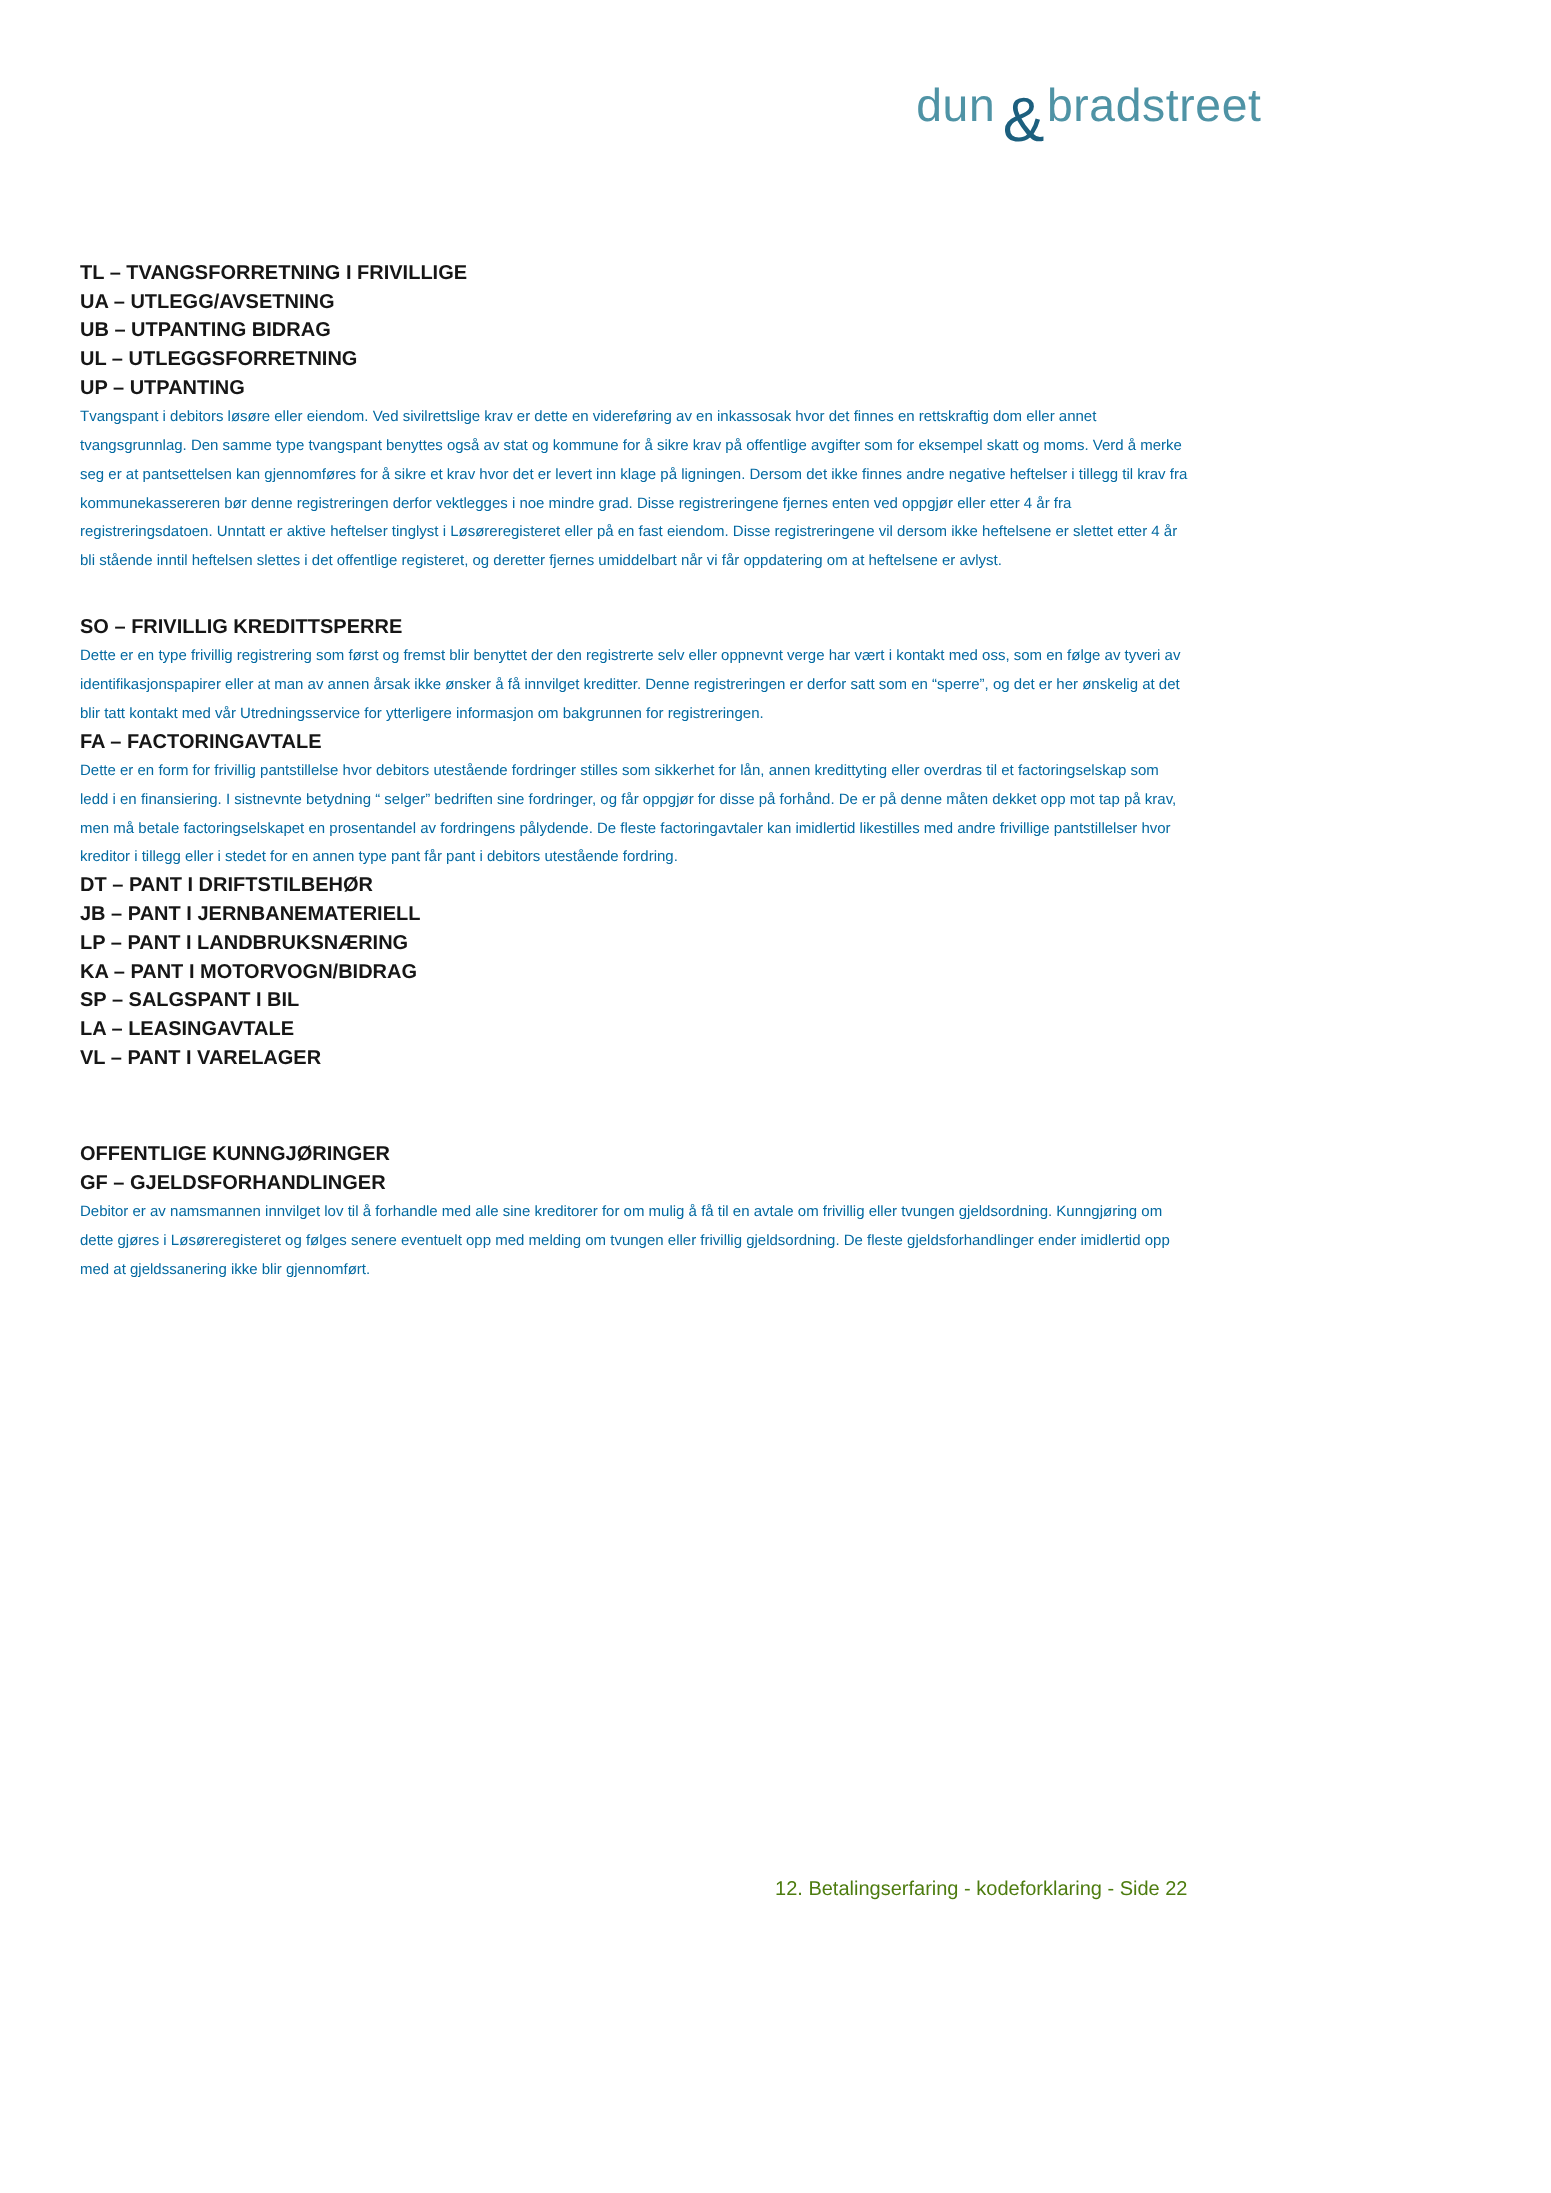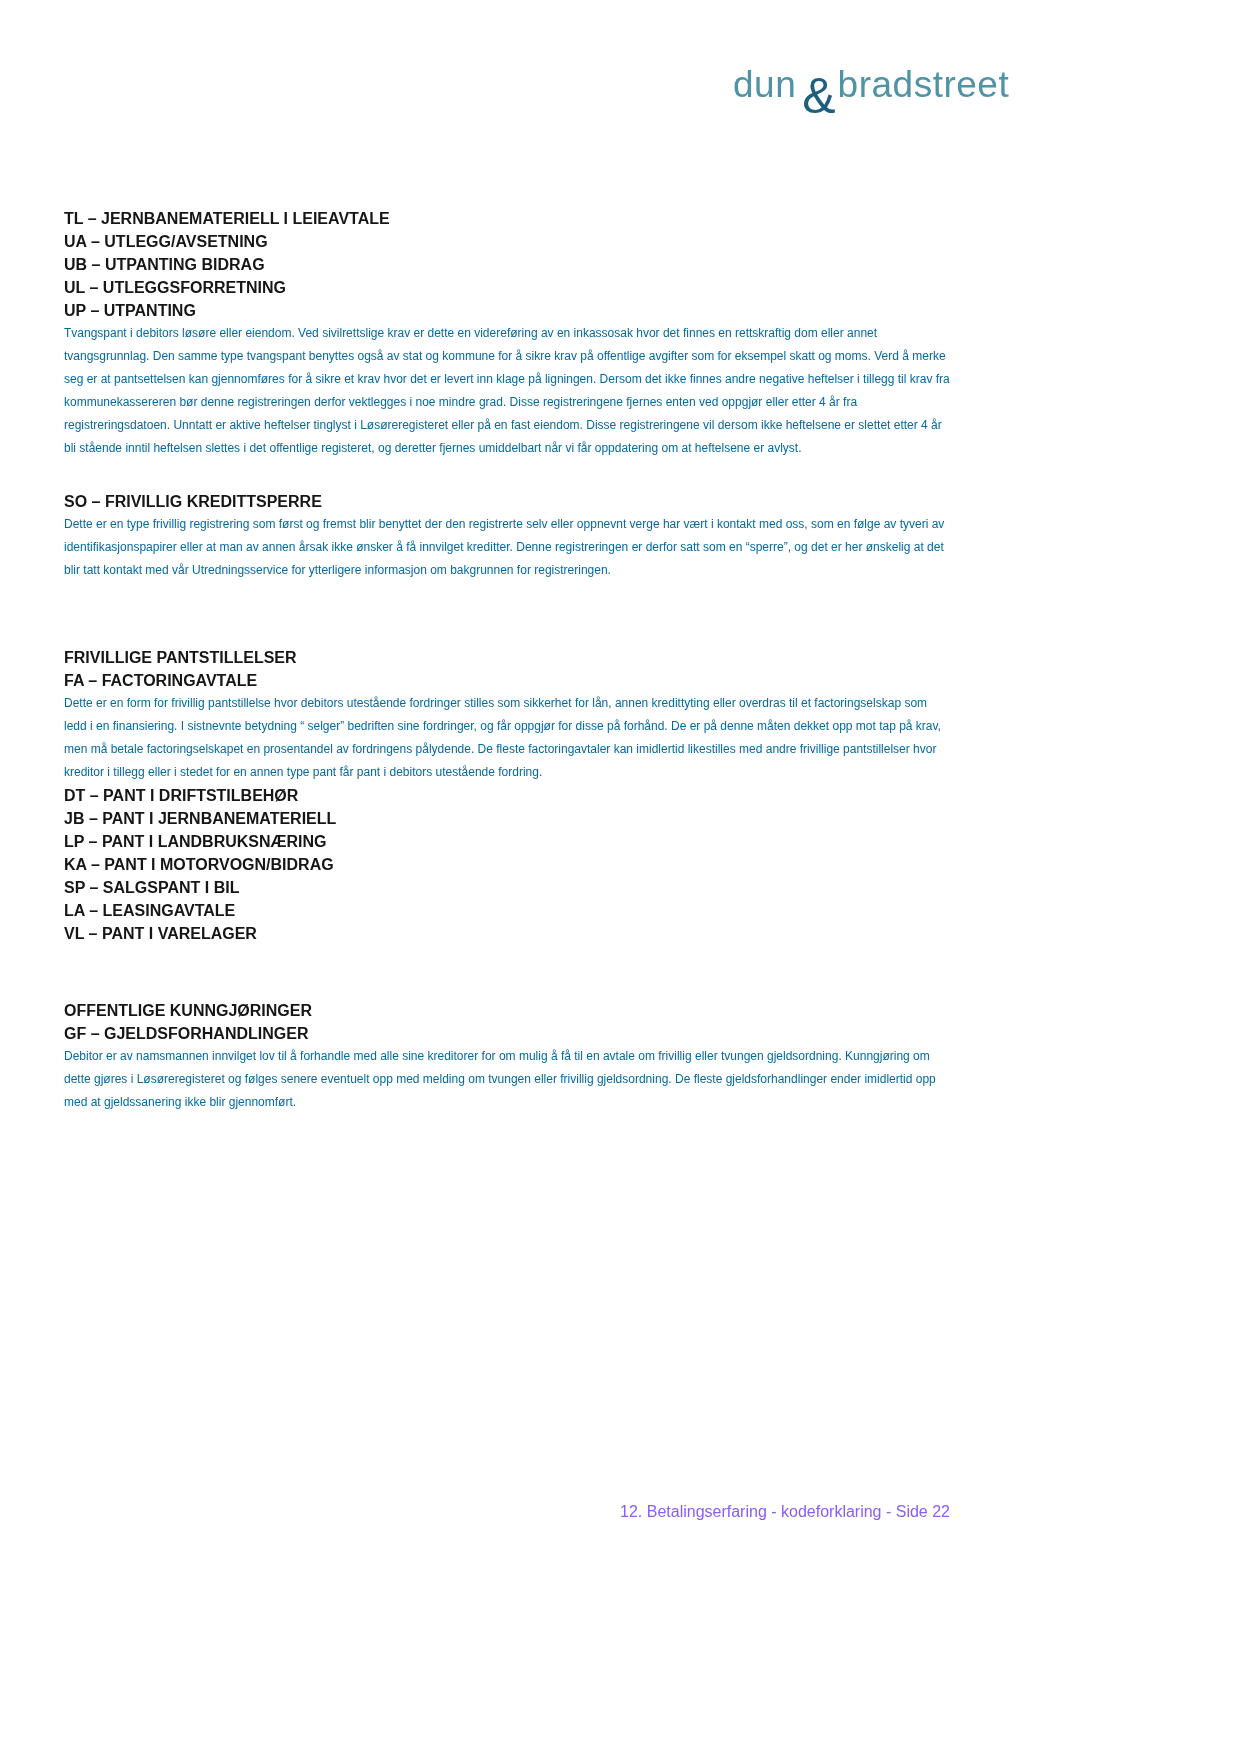--- a/index.html
+++ b/index.html
@@ -67,51 +67,50 @@
   .gap-42 { margin-top: 54px; }
 
   
   .footer {
     position: absolute;
     top: 1503px;
     left: 64px;
     width: 886px;
     text-align: right;
     font-size: 16px;
-    color: #8b5cf6;
+    color: #4d7c0f;
   }
 </style>
 </head>
 <body>
 
 <div class="page">
 
   <div class="logo">
     <span class="word">dun</span>
     <span class="amp">&amp;</span>
     <span class="word">bradstreet</span>
   </div>
 
   <div class="content">
 
     <div class="block-first">
-      <div class="code-heading">TL – JERNBANEMATERIELL I LEIEAVTALE</div>
+      <div class="code-heading">TL – TVANGSFORRETNING I FRIVILLIGE</div>
       <div class="code-heading">UA – UTLEGG/AVSETNING</div>
       <div class="code-heading">UB – UTPANTING BIDRAG</div>
       <div class="code-heading">UL – UTLEGGSFORRETNING</div>
       <div class="code-heading">UP – UTPANTING</div>
       <p class="para">Tvangspant i debitors løsøre eller eiendom. Ved sivilrettslige krav er dette en videreføring av en inkassosak hvor det finnes en rettskraftig dom eller annet tvangsgrunnlag. Den samme type tvangspant benyttes også av stat og kommune for å sikre krav på offentlige avgifter som for eksempel skatt og moms. Verd å merke seg er at pantsettelsen kan gjennomføres for å sikre et krav hvor det er levert inn klage på ligningen. Dersom det ikke finnes andre negative heftelser i tillegg til krav fra kommunekassereren bør denne registreringen derfor vektlegges i noe mindre grad. Disse registreringene fjernes enten ved oppgjør eller etter 4 år fra registreringsdatoen. Unntatt er aktive heftelser tinglyst i Løsøreregisteret eller på en fast eiendom. Disse registreringene vil dersom ikke heftelsene er slettet etter 4 år bli stående inntil heftelsen slettes i det offentlige registeret, og deretter fjernes umiddelbart når vi får oppdatering om at heftelsene er avlyst.</p>
     </div>
 
     <div class="gap-30">
       <div class="code-heading">SO – FRIVILLIG KREDITTSPERRE</div>
       <p class="para">Dette er en type frivillig registrering som først og fremst blir benyttet der den registrerte selv eller oppnevnt verge har vært i kontakt med oss, som en følge av tyveri av identifikasjonspapirer eller at man av annen årsak ikke ønsker å få innvilget kreditter. Denne registreringen er derfor satt som en “sperre”, og det er her ønskelig at det blir tatt kontakt med vår Utredningsservice for ytterligere informasjon om bakgrunnen for registreringen.</p>
     </div>
 
-    <div class="section-title gap-64">FRIVILLIGE PANTSTILLELSER</div>
 
     <div class="gap-22">
       <div class="code-heading">FA – FACTORINGAVTALE</div>
       <p class="para">Dette er en form for frivillig pantstillelse hvor debitors utestående fordringer stilles som sikkerhet for lån, annen kredittyting eller overdras til et factoringselskap som ledd i en finansiering. I sistnevnte betydning “ selger” bedriften sine fordringer, og får oppgjør for disse på forhånd. De er på denne måten dekket opp mot tap på krav, men må betale factoringselskapet en prosentandel av fordringens pålydende. De fleste factoringavtaler kan imidlertid likestilles med andre frivillige pantstillelser hvor kreditor i tillegg eller i stedet for en annen type pant får pant i debitors utestående fordring.</p>
     </div>
 
     <div class="gap-22">
       <div class="code-heading">DT – PANT I DRIFTSTILBEHØR</div>
       <div class="code-heading">JB – PANT I JERNBANEMATERIELL</div>
       <div class="code-heading">LP – PANT I LANDBRUKSNÆRING</div>

